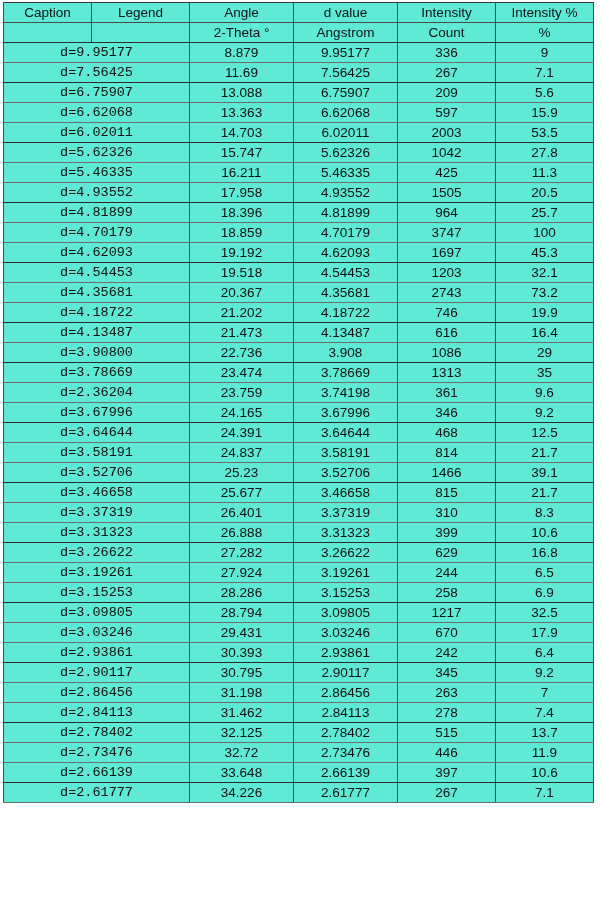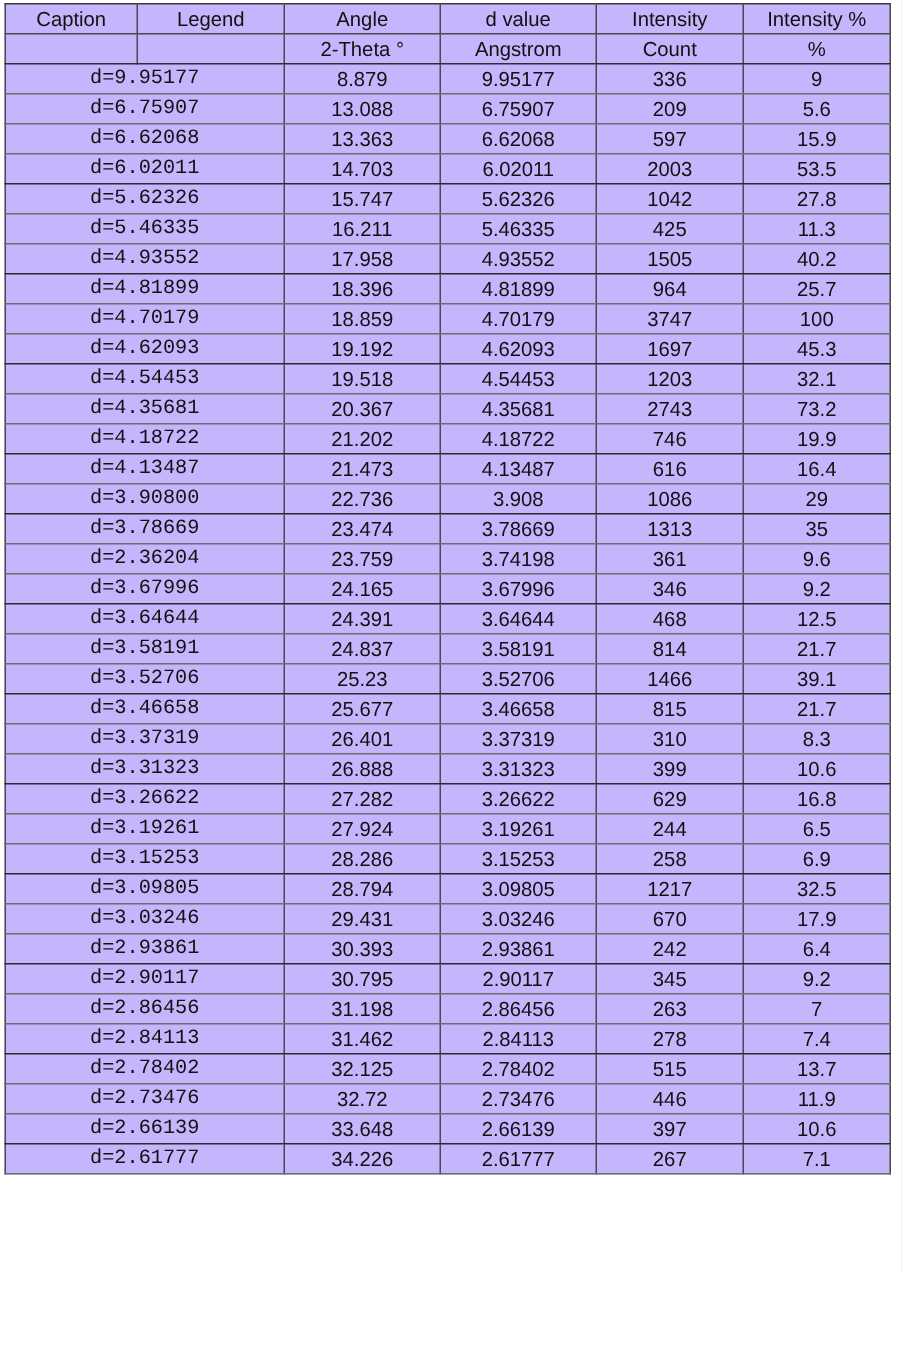--- a/index.html
+++ b/index.html
@@ -18,21 +18,21 @@
   #table-wrap {
     position: absolute;
     left: 3px;
     top: 2px;
     width: 590px;
   }
   table.xrd {
     border-collapse: collapse;
     table-layout: fixed;
     width: 590px;
-    background: #c4b5fd;
+    background: #5eead4;
   }
   table.xrd col.c-caption  { width: 88px; }
   table.xrd col.c-legend   { width: 98px; }
   table.xrd col.c-angle    { width: 104px; }
   table.xrd col.c-dvalue   { width: 104px; }
   table.xrd col.c-int      { width: 98px; }
   table.xrd col.c-intpct   { width: 98px; }
 
   table.xrd th,
   table.xrd td {
@@ -101,20 +101,27 @@
       </tr>
     </thead>
     <tbody id="table-body">
         <tr class="data-row light">
           <td class="caption-cell" colspan="2">d=9.95177</td>
           <td>8.879</td>
           <td>9.95177</td>
           <td>336</td>
           <td>9</td>
         </tr>
+        <tr class="data-row heavy">
+          <td class="caption-cell" colspan="2">d=7.56425</td>
+          <td>11.69</td>
+          <td>7.56425</td>
+          <td>267</td>
+          <td>7.1</td>
+        </tr>
         <tr class="data-row light">
           <td class="caption-cell" colspan="2">d=6.75907</td>
           <td>13.088</td>
           <td>6.75907</td>
           <td>209</td>
           <td>5.6</td>
         </tr>
         <tr class="data-row light">
           <td class="caption-cell" colspan="2">d=6.62068</td>
           <td>13.363</td>
@@ -141,21 +148,21 @@
           <td>16.211</td>
           <td>5.46335</td>
           <td>425</td>
           <td>11.3</td>
         </tr>
         <tr class="data-row heavy">
           <td class="caption-cell" colspan="2">d=4.93552</td>
           <td>17.958</td>
           <td>4.93552</td>
           <td>1505</td>
-          <td>40.2</td>
+          <td>20.5</td>
         </tr>
         <tr class="data-row light">
           <td class="caption-cell" colspan="2">d=4.81899</td>
           <td>18.396</td>
           <td>4.81899</td>
           <td>964</td>
           <td>25.7</td>
         </tr>
         <tr class="data-row light">
           <td class="caption-cell" colspan="2">d=4.70179</td>

